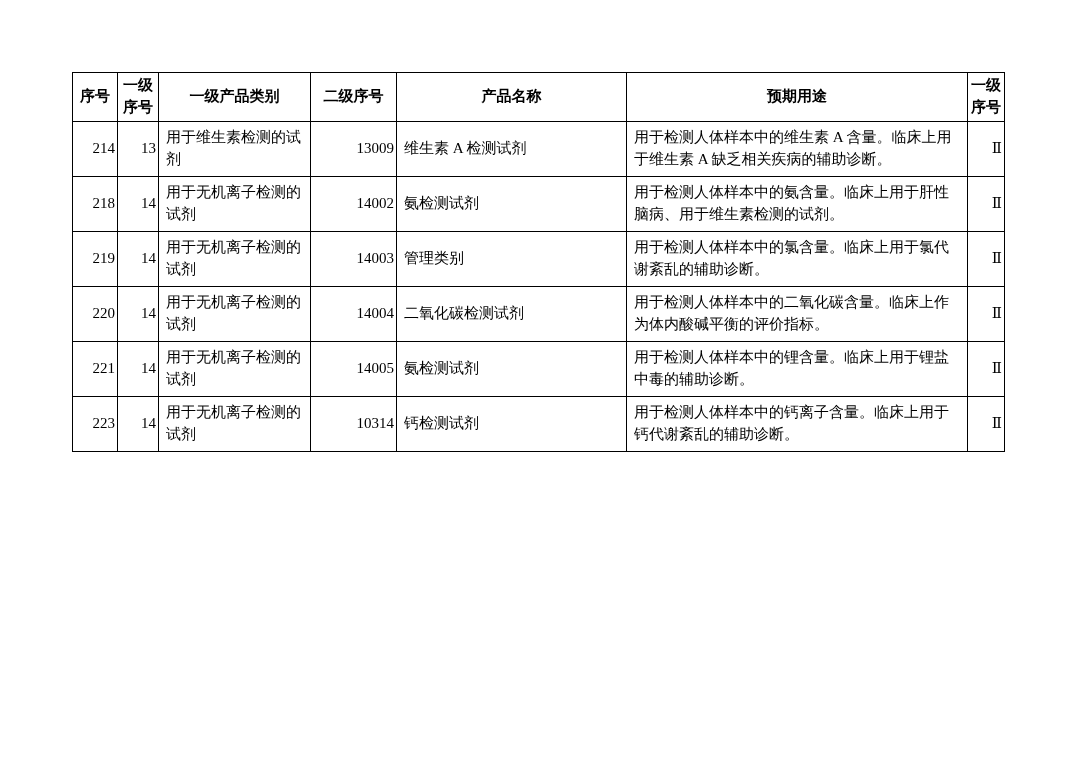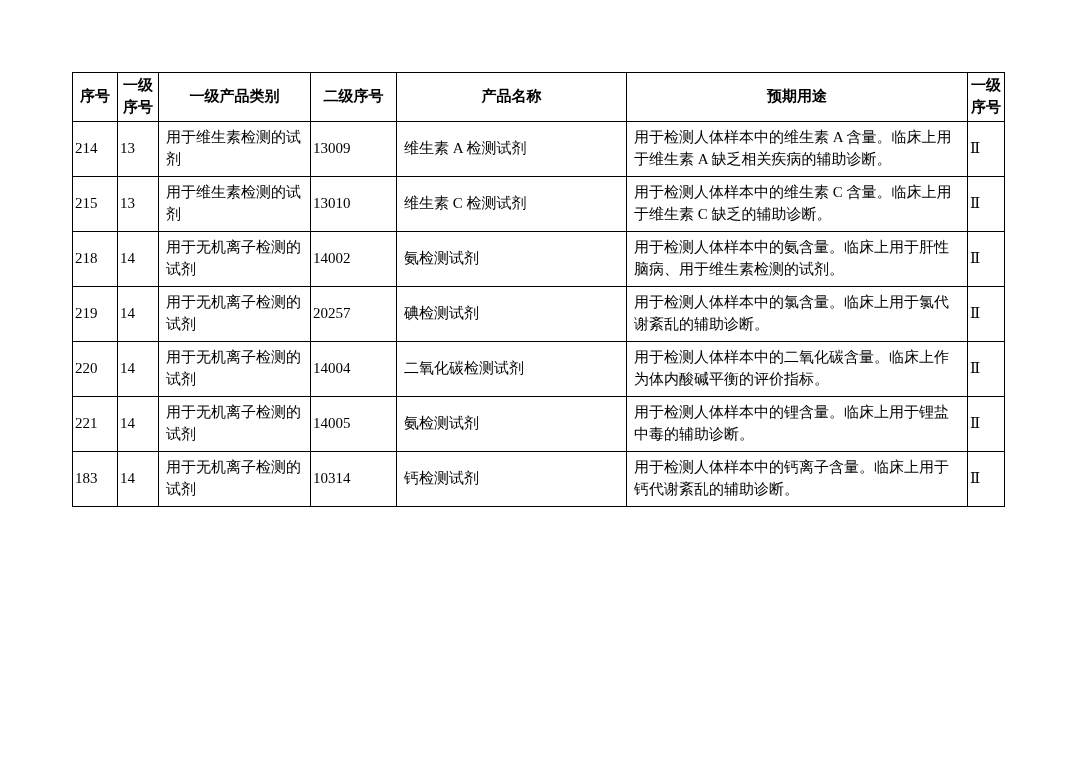--- a/index.html
+++ b/index.html
@@ -44,21 +44,21 @@
   table.class-table tbody tr {
     height: 55px;
   }
   th.col-header {
     font-weight: bold;
     text-align: center;
     padding: 2px 3px;
     font-size: 15px;
   }
   td.cell-center {
-    text-align: left;
+    text-align: right;
     padding: 12px 2px;
   }
   td.cell-left {
     text-align: left;
     padding: 2px 8px 2px 7px;
   }
   td.cell-use {
     text-align: left;
     padding: 2px 6px 2px 7px;
   }
@@ -93,48 +93,39 @@
   <tr>
     <td class="cell-center">214</td>
     <td class="cell-center">13</td>
     <td class="cell-left">用于维生素检测的试剂</td>
     <td class="cell-center">13009</td>
     <td class="cell-left">维生素 A 检测试剂</td>
     <td class="cell-use">用于检测人体样本中的维生素 A 含量。临床上用于维生素 A 缺乏相关疾病的辅助诊断。</td>
     <td class="cell-center">Ⅱ</td>
   </tr>
 
-  <tr>
-    <td class="cell-center">215</td>
-    <td class="cell-center">13</td>
-    <td class="cell-left">用于维生素检测的试剂</td>
-    <td class="cell-center">13010</td>
-    <td class="cell-left">维生素 C 检测试剂</td>
-    <td class="cell-use">用于检测人体样本中的维生素 C 含量。临床上用于维生素 C 缺乏的辅助诊断。</td>
-    <td class="cell-center">Ⅱ</td>
-  </tr>
 
 
 
   <tr>
     <td class="cell-center">218</td>
     <td class="cell-center">14</td>
     <td class="cell-left">用于无机离子检测的试剂</td>
     <td class="cell-center">14002</td>
     <td class="cell-left">氨检测试剂</td>
     <td class="cell-use">用于检测人体样本中的氨含量。临床上用于肝性脑病、用于维生素检测的试剂。</td>
     <td class="cell-center">Ⅱ</td>
   </tr>
 
   <tr>
     <td class="cell-center">219</td>
     <td class="cell-center">14</td>
     <td class="cell-left">用于无机离子检测的试剂</td>
-    <td class="cell-center">20257</td>
-    <td class="cell-left">碘检测试剂</td>
+    <td class="cell-center">14003</td>
+    <td class="cell-left">管理类别</td>
     <td class="cell-use">用于检测人体样本中的氯含量。临床上用于氯代谢紊乱的辅助诊断。</td>
     <td class="cell-center">Ⅱ</td>
   </tr>
 
   <tr>
     <td class="cell-center">220</td>
     <td class="cell-center">14</td>
     <td class="cell-left">用于无机离子检测的试剂</td>
     <td class="cell-center">14004</td>
     <td class="cell-left">二氧化碳检测试剂</td>
@@ -147,21 +138,21 @@
     <td class="cell-center">14</td>
     <td class="cell-left">用于无机离子检测的试剂</td>
     <td class="cell-center">14005</td>
     <td class="cell-left">氨检测试剂</td>
     <td class="cell-use">用于检测人体样本中的锂含量。临床上用于锂盐中毒的辅助诊断。</td>
     <td class="cell-center">Ⅱ</td>
   </tr>
 
 
   <tr>
-    <td class="cell-center">183</td>
+    <td class="cell-center">223</td>
     <td class="cell-center">14</td>
     <td class="cell-left">用于无机离子检测的试剂</td>
     <td class="cell-center">10314</td>
     <td class="cell-left">钙检测试剂</td>
     <td class="cell-use">用于检测人体样本中的钙离子含量。临床上用于钙代谢紊乱的辅助诊断。</td>
     <td class="cell-center">Ⅱ</td>
   </tr>
 </tbody>
     </table>
   </div>

